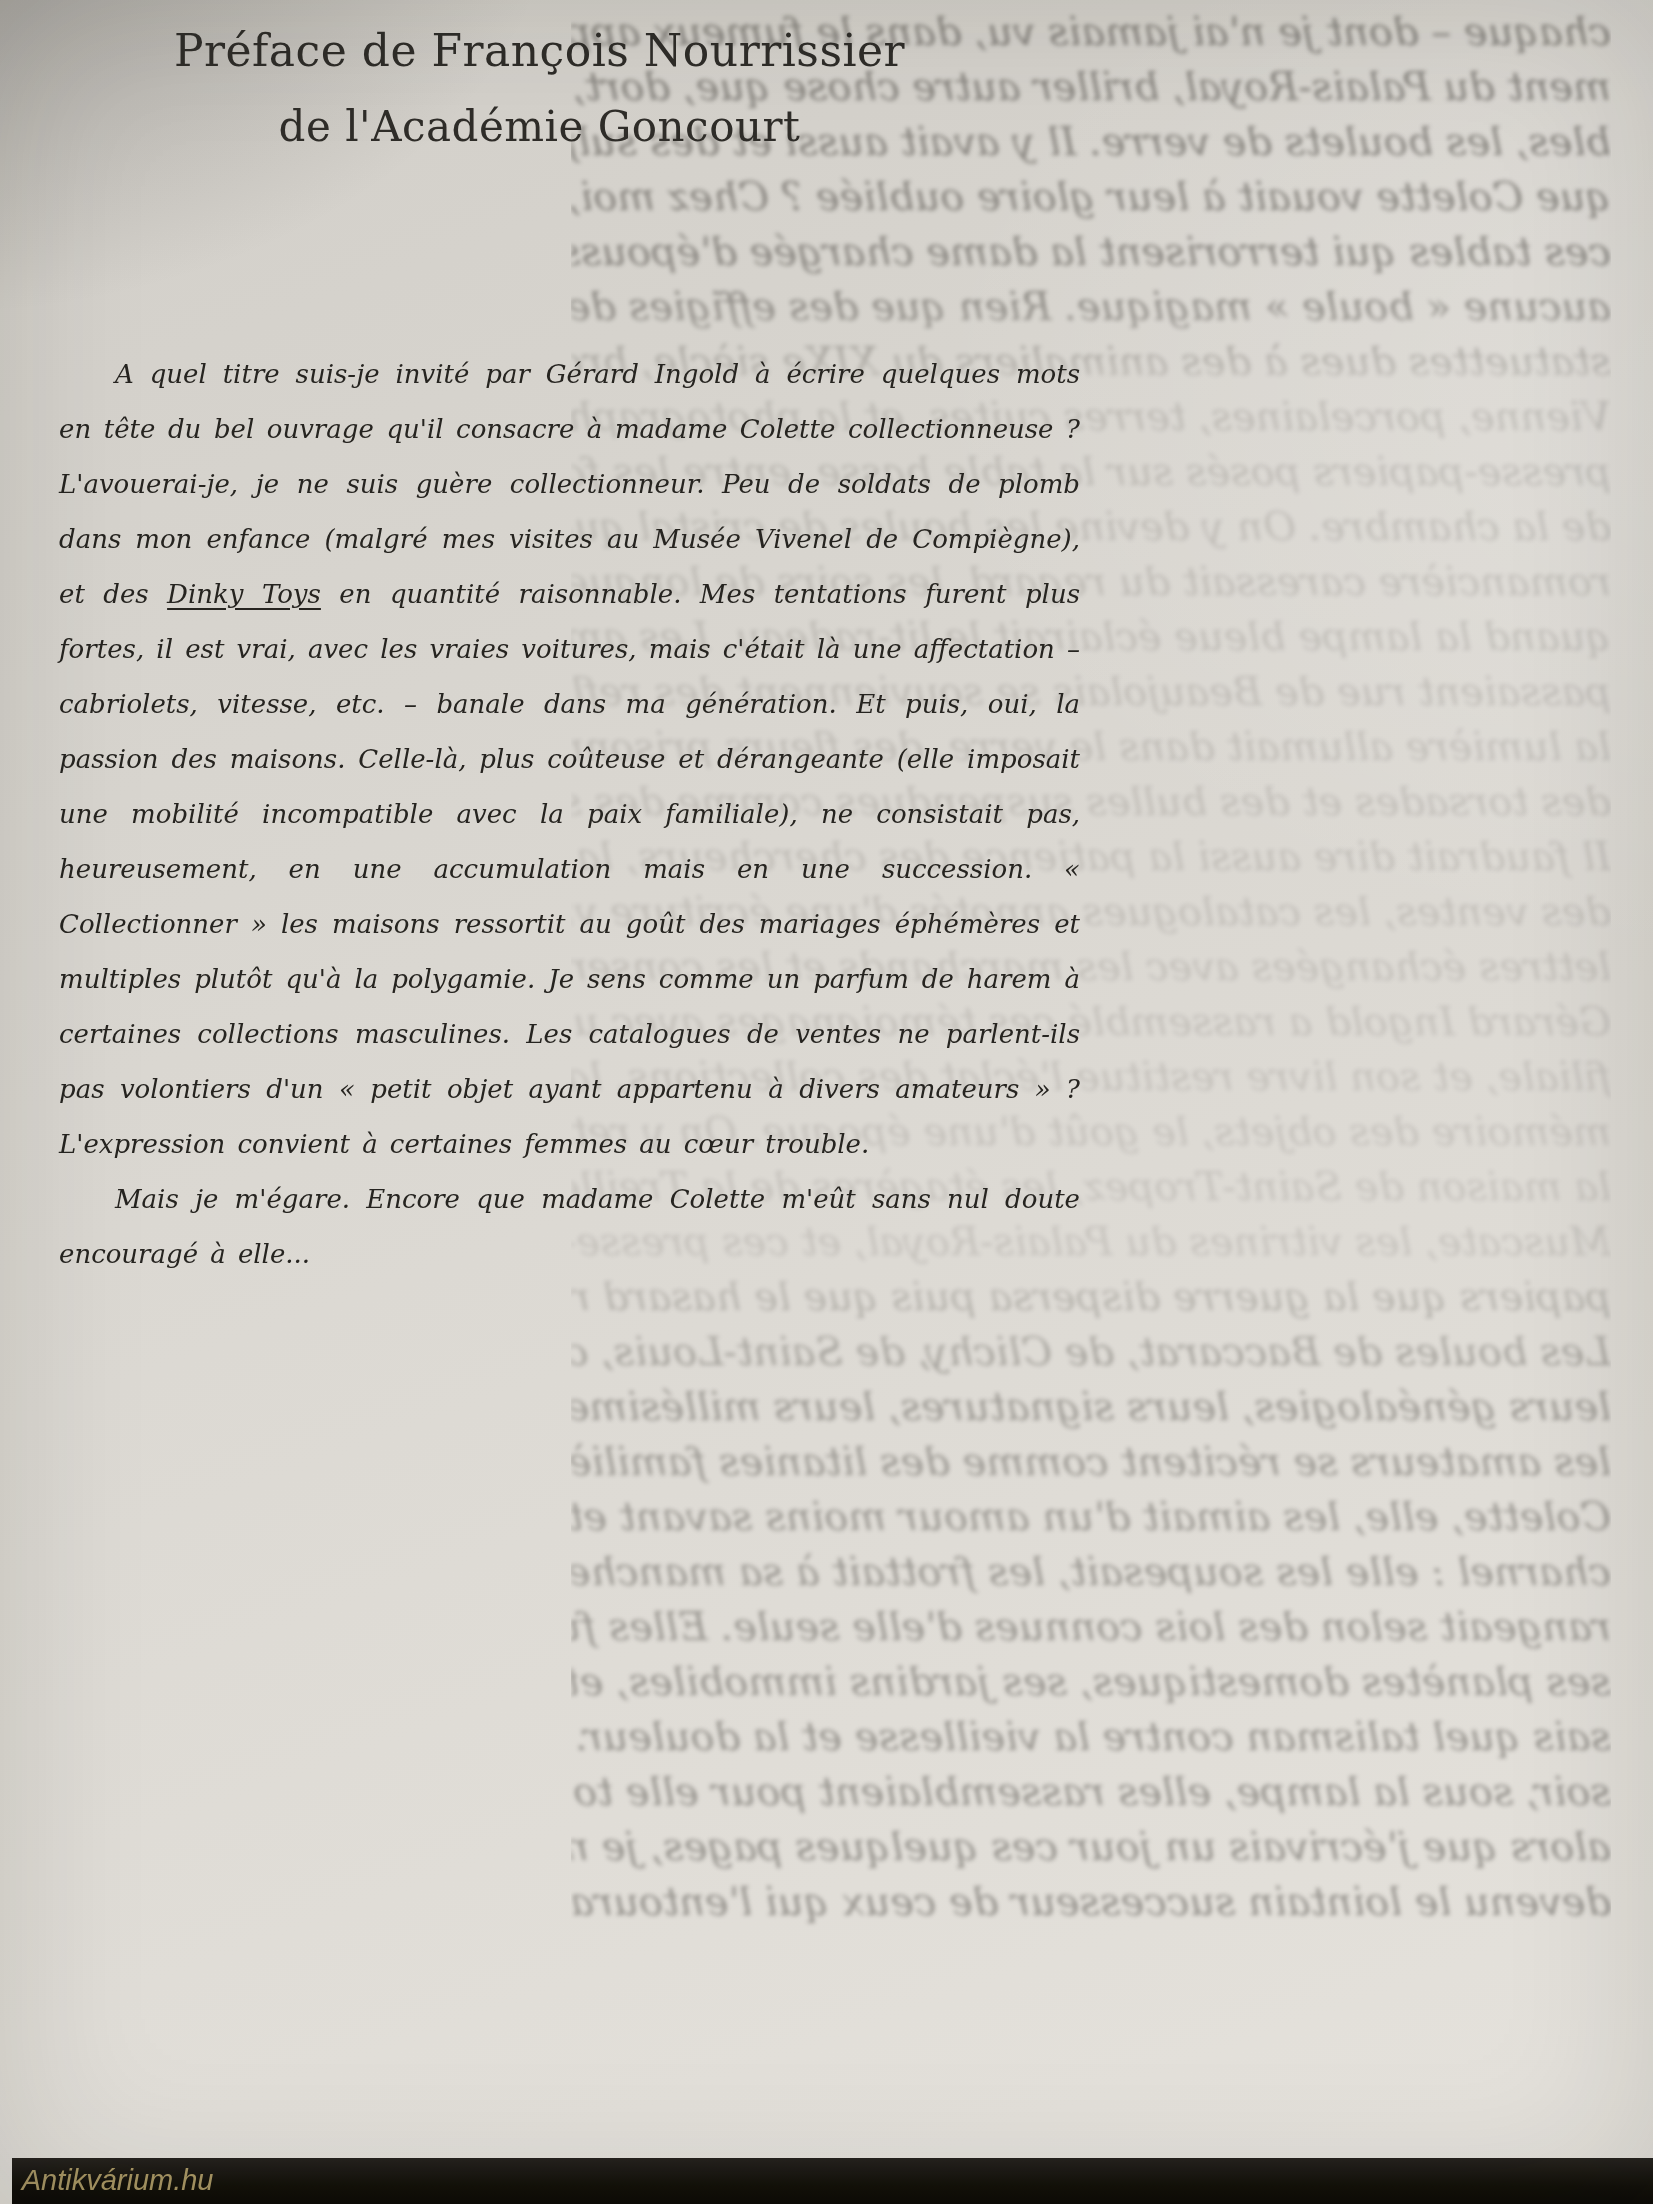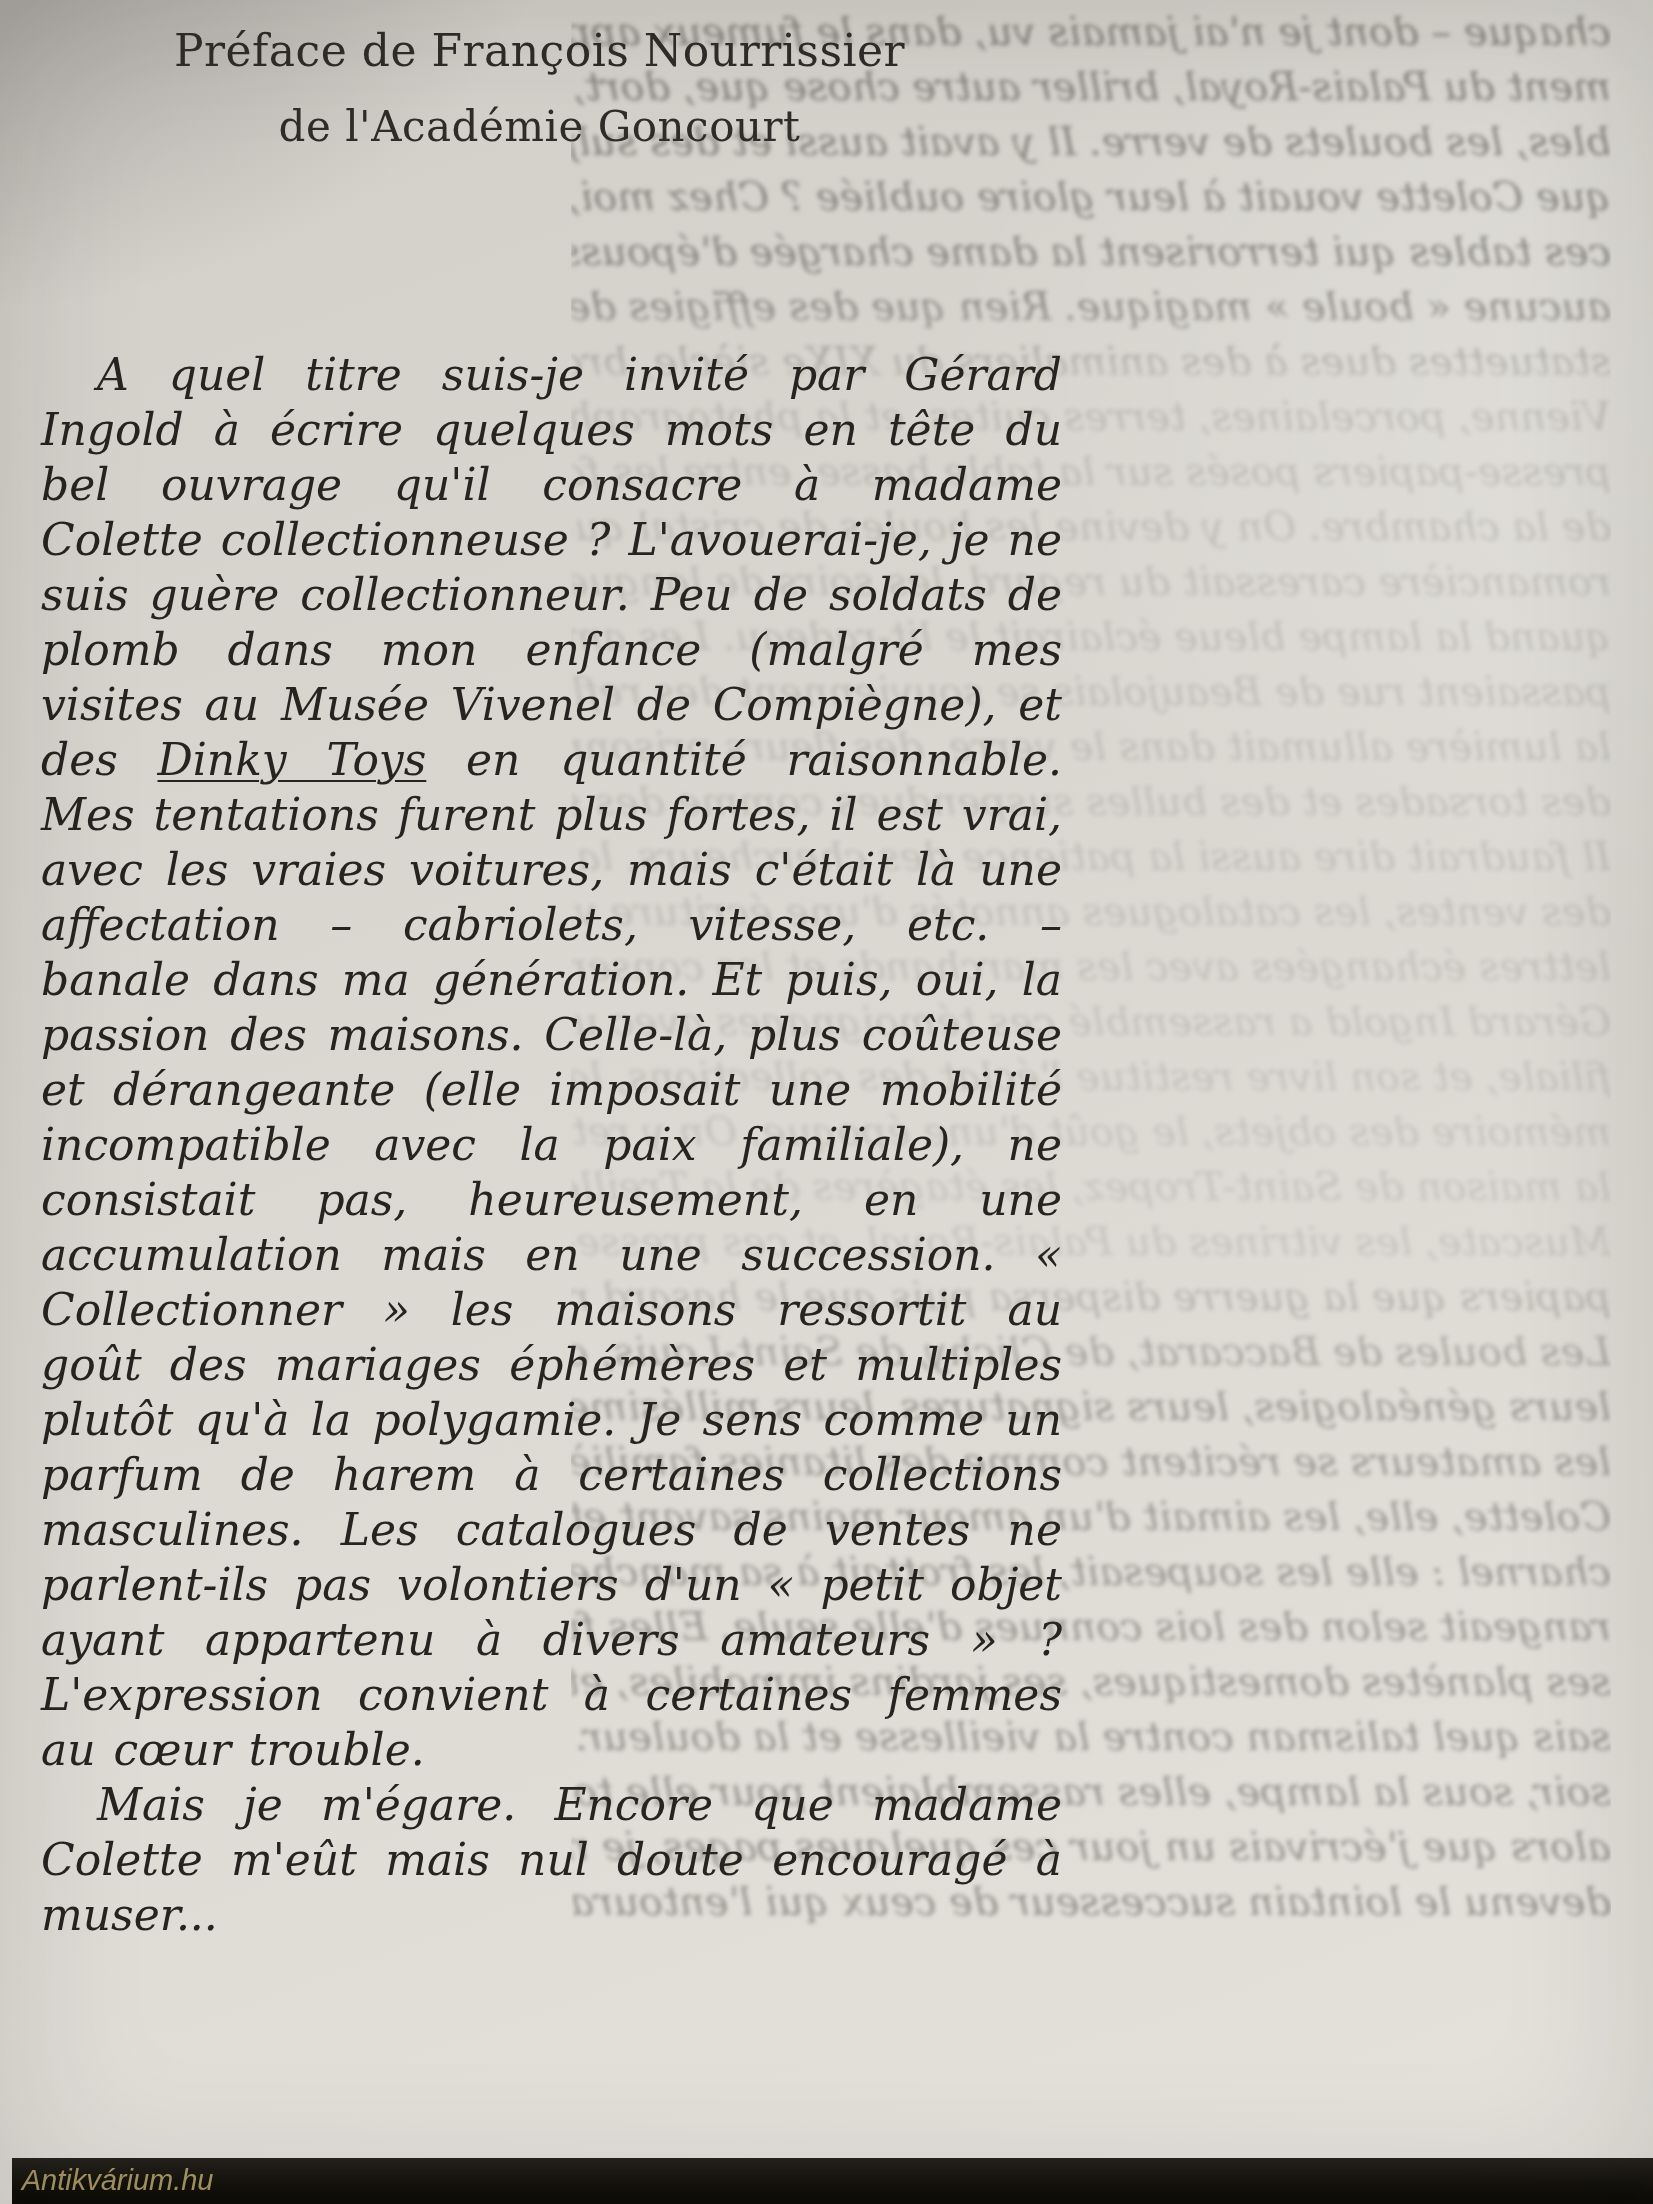--- a/index.html
+++ b/index.html
@@ -58,25 +58,25 @@
     top: 25px;
     width: 1031px;
     text-align: center;
     color: #2f2d29;
   }
   .title-line1 { font-size: 44px; letter-spacing: 0.5px; }
   .title-line2 { font-size: 42px; margin-top: 26px; letter-spacing: 0.5px; }
 
   .body-text {
     position: absolute;
-    left: 41px;
+    left: 59px;
     top: 347px;
     width: 1021px;
     font-style: italic;
-    font-size: 44px;
+    font-size: 26px;
     line-height: 55px;
     text-align: justify;
     color: #262420;
     word-spacing: 3.9px;
   }
   .para { margin: 0; text-indent: 56px; }
   .underline {
     text-decoration: underline;
     text-decoration-thickness: 2.4px;
     text-underline-offset: 4.9px;
@@ -147,21 +147,21 @@
       </div>
   </div>
 
   <div class="title-block">
     <div class="title-line1">Préface de François Nourrissier</div>
     <div class="title-line2">de l'Académie Goncourt</div>
   </div>
 
   <div class="body-text">
     <p class="para"><span>A quel titre suis-je invité par Gérard Ingold à écrire quelques mots en tête du bel ouvrage qu'il consacre à madame Colette collectionneuse ? L'avouerai-je, je ne suis guère collectionneur. Peu de soldats de plomb dans mon enfance (malgré mes visites au Musée Vivenel de Compiègne), et des </span><span class="underline">Dinky Toys</span><span> en quantité raisonnable. Mes tentations furent plus fortes, il est vrai, avec les vraies voitures, mais c'était là une affectation – cabriolets, vitesse, etc. – banale dans ma génération. Et puis, oui, la passion des maisons. Celle-là, plus coûteuse et dérangeante (elle imposait une mobilité incompatible avec la paix familiale), ne consistait pas, heureusement, en une accumulation mais en une succession. « Collectionner » les maisons ressortit au goût des mariages éphémères et multiples plutôt qu'à la polygamie. Je sens comme un parfum de harem à certaines collections masculines. Les catalogues de ventes ne parlent-ils pas volontiers d'un « petit objet ayant appartenu à divers amateurs » ? L'expression convient à certaines femmes au cœur trouble.</span></p>
-    <p class="para">Mais je m'égare. Encore que madame Colette m'eût mais nul doute encouragé à muser...</p>
+    <p class="para">Mais je m'égare. Encore que madame Colette m'eût sans nul doute encouragé à elle...</p>
   </div>
 
   <div class="bottom-strip">
     <span class="watermark">Antikvárium.hu</span>
   </div>
 
 </div>
 
 
 </body></html>

